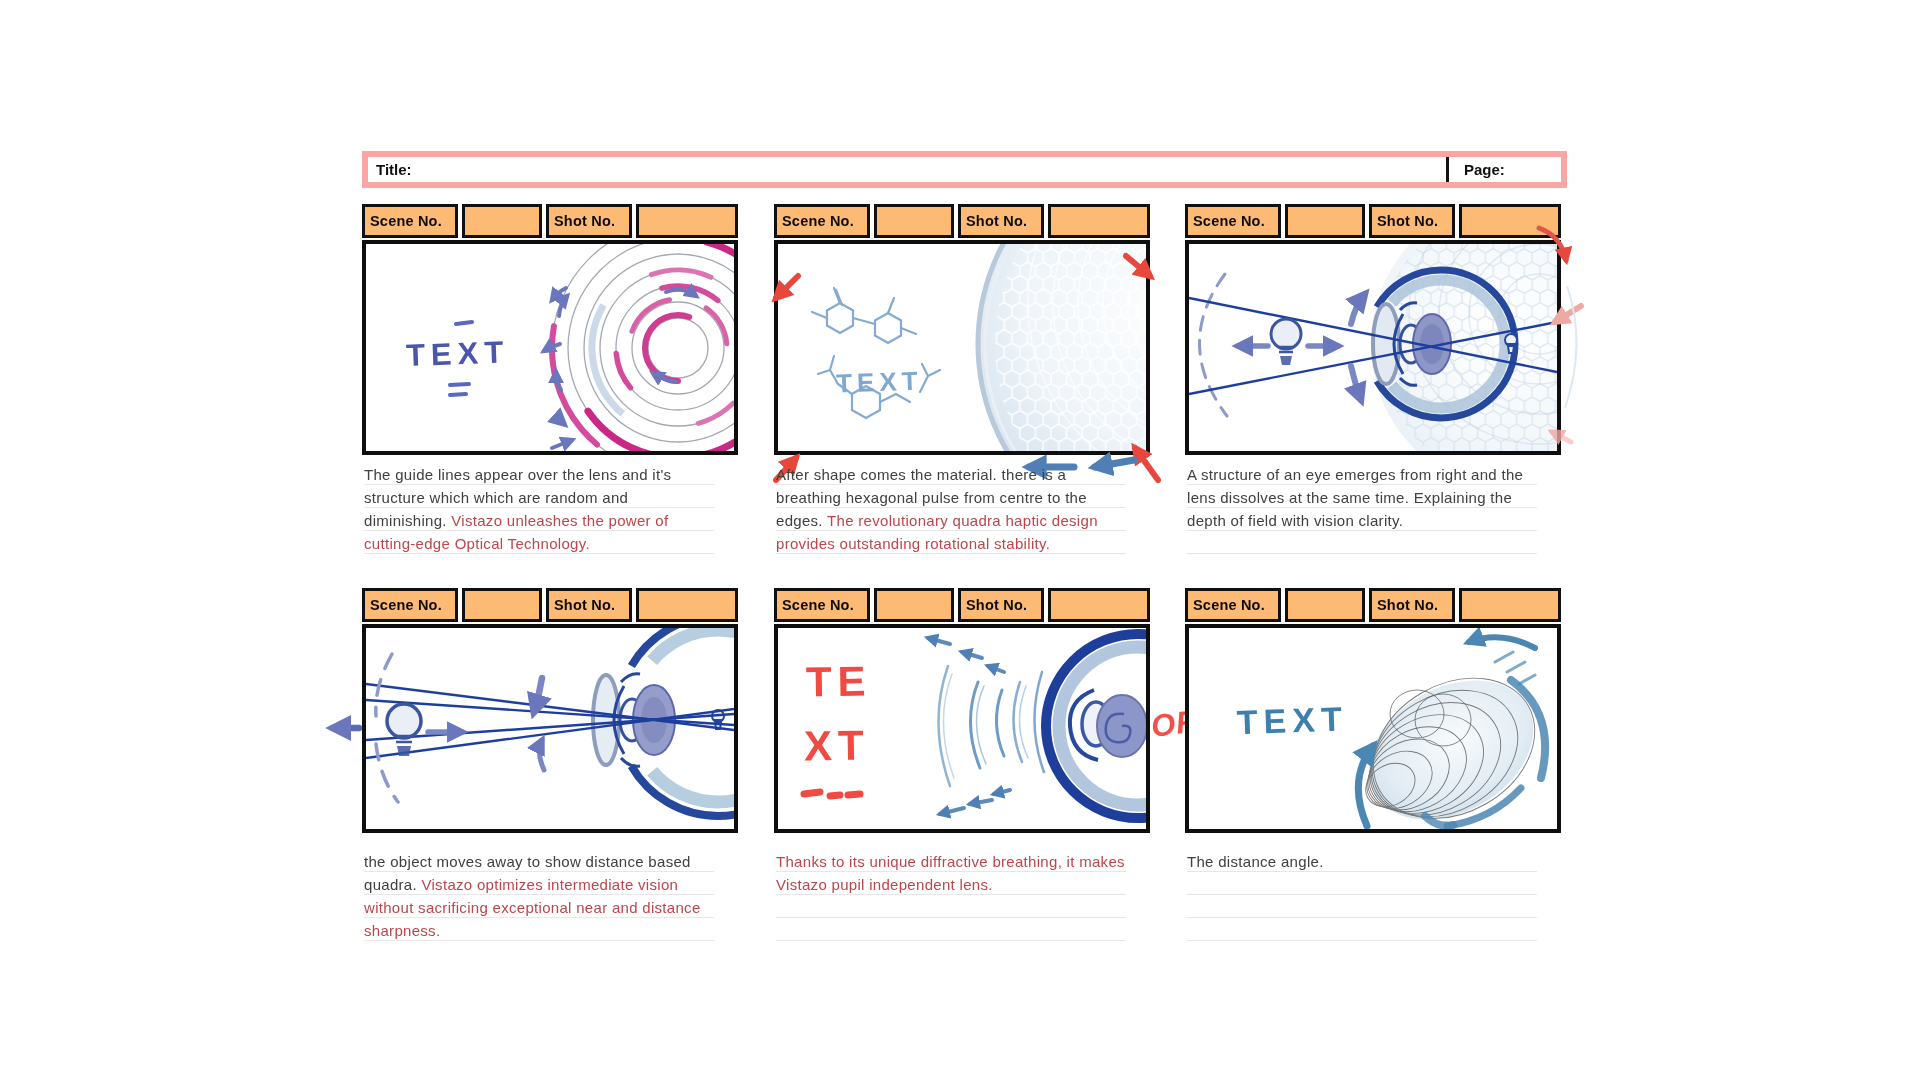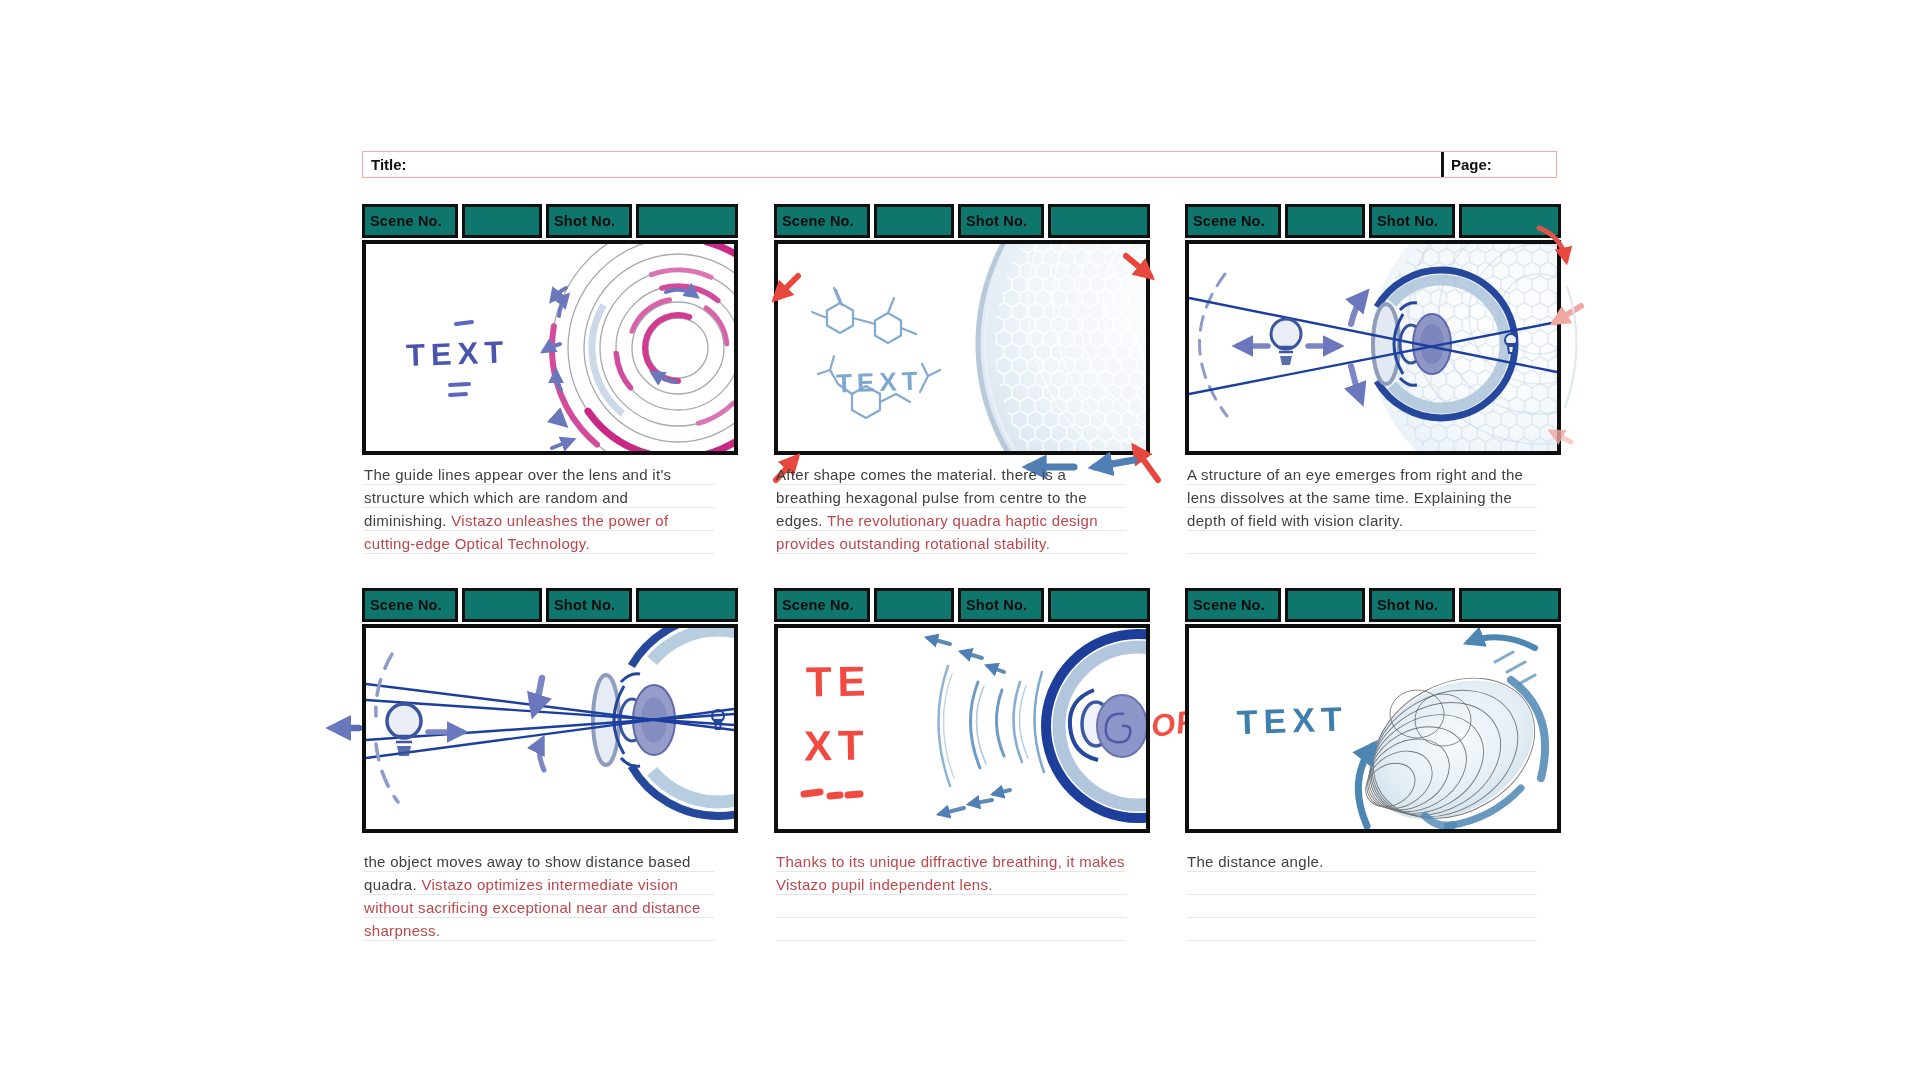--- a/index.html
+++ b/index.html
@@ -1,30 +1,30 @@
 <!DOCTYPE html>
 <html><head>
 <meta charset="utf-8">
 <style>
   html,body{margin:0;padding:0;background:#ffffff;}
   body{width:1920px;height:1080px;position:relative;overflow:hidden;
        font-family:"Liberation Sans",sans-serif;}
   .sheet{position:absolute;left:362px;top:151px;width:1199px;height:800px;}
   
   .titlebar{position:absolute;left:0;top:0;width:1193px;height:25px;
-    border:1px solid #fca5a5;display:flex;align-items:center;}
+    border:6px solid #fca5a5;display:flex;align-items:center;}
   .titlebar .tlabel{font-weight:bold;font-size:15px;color:#111;padding-left:8px;}
   .title-fill{flex:1;height:100%;}
   .pagebox{position:absolute;right:0;top:0;bottom:0;width:112px;
     border-left:3px solid #131313;display:flex;align-items:center;}
-  .pagebox .tlabel{font-weight:bold;font-size:15px;color:#111;padding-left:7px;}
+  .pagebox .tlabel{font-weight:bold;font-size:15px;color:#111;padding-left:15px;}
   
   .cell{position:absolute;width:376px;}
   .phead{position:absolute;left:0;top:0;width:376px;height:34px;display:flex;gap:4px;}
-  .hcell{border:3px solid #101010;background:#0f766e;height:28px;box-sizing:content-box;}
+  .hcell{border:3px solid #101010;background:#fdba74;height:28px;box-sizing:content-box;}
   .hcell.lab{display:flex;align-items:center;padding:0 5px;font-weight:bold;
     font-size:14.5px;color:#0c0c0c;letter-spacing:.2px;white-space:nowrap;}
   .w1{width:80px}.w2{flex:1}.w3{width:70px}.w4{width:96px}
   .pimg{position:absolute;left:0;top:36px;border:4px solid #0e0e0e;background:#fff;
     overflow:hidden;width:368px;}
   .pimg.r1{height:207px}.pimg.r2{height:201px}
   .pimg svg{display:block}
   .overlay{position:absolute;left:-30px;top:10px;width:436px;height:290px;
     pointer-events:none;overflow:visible;}
   .cap{position:absolute;left:2px;width:350px;height:98px;font-size:15px;

